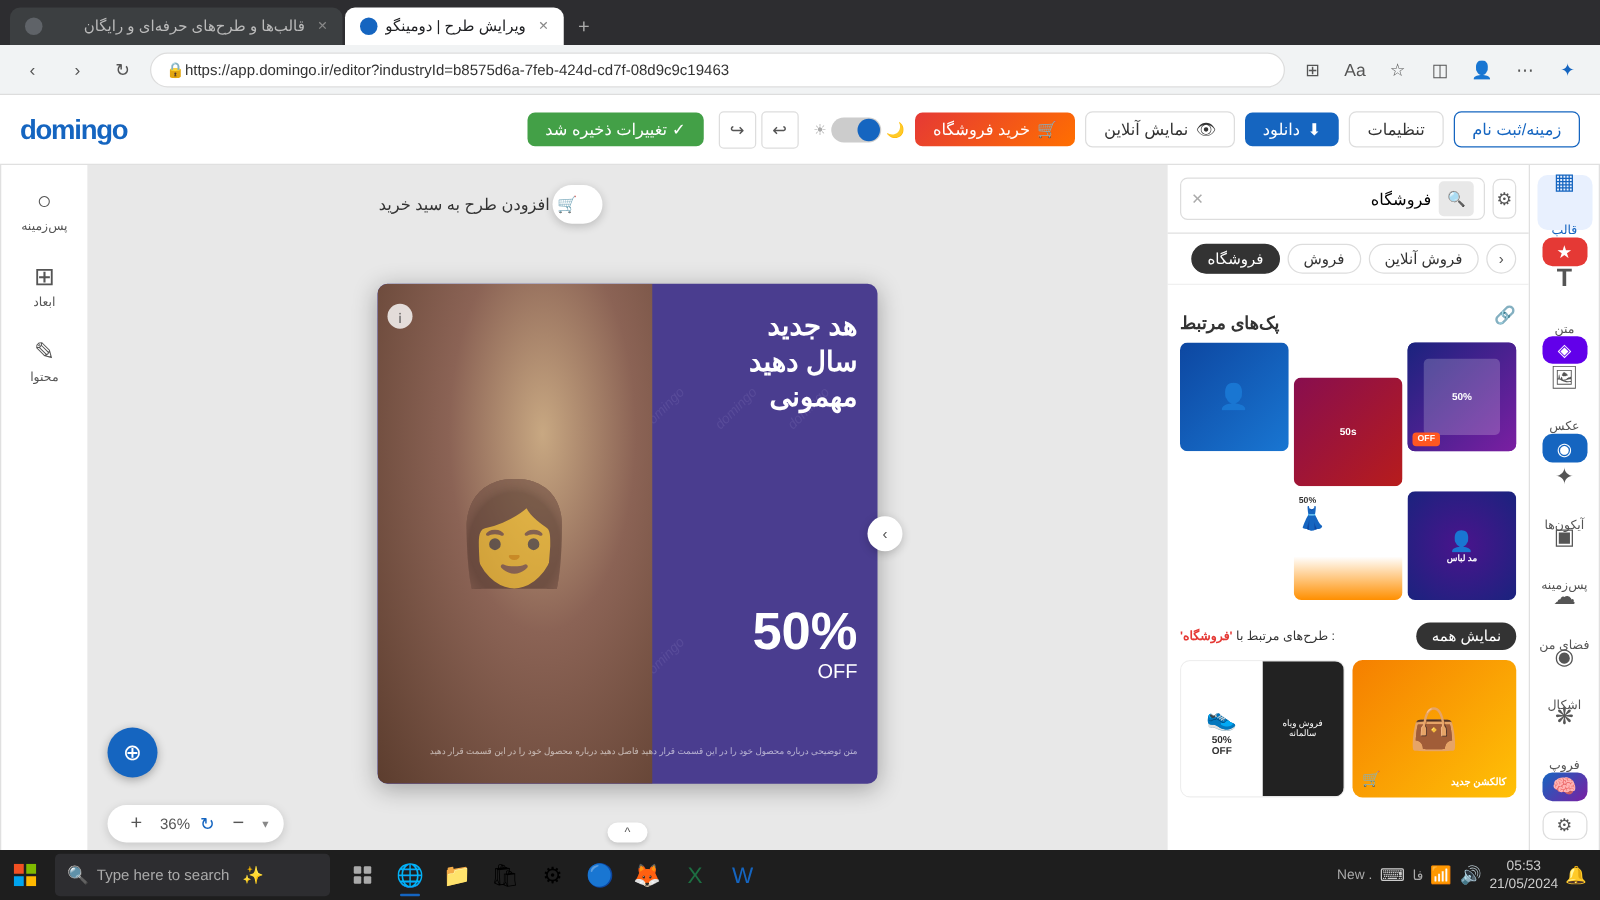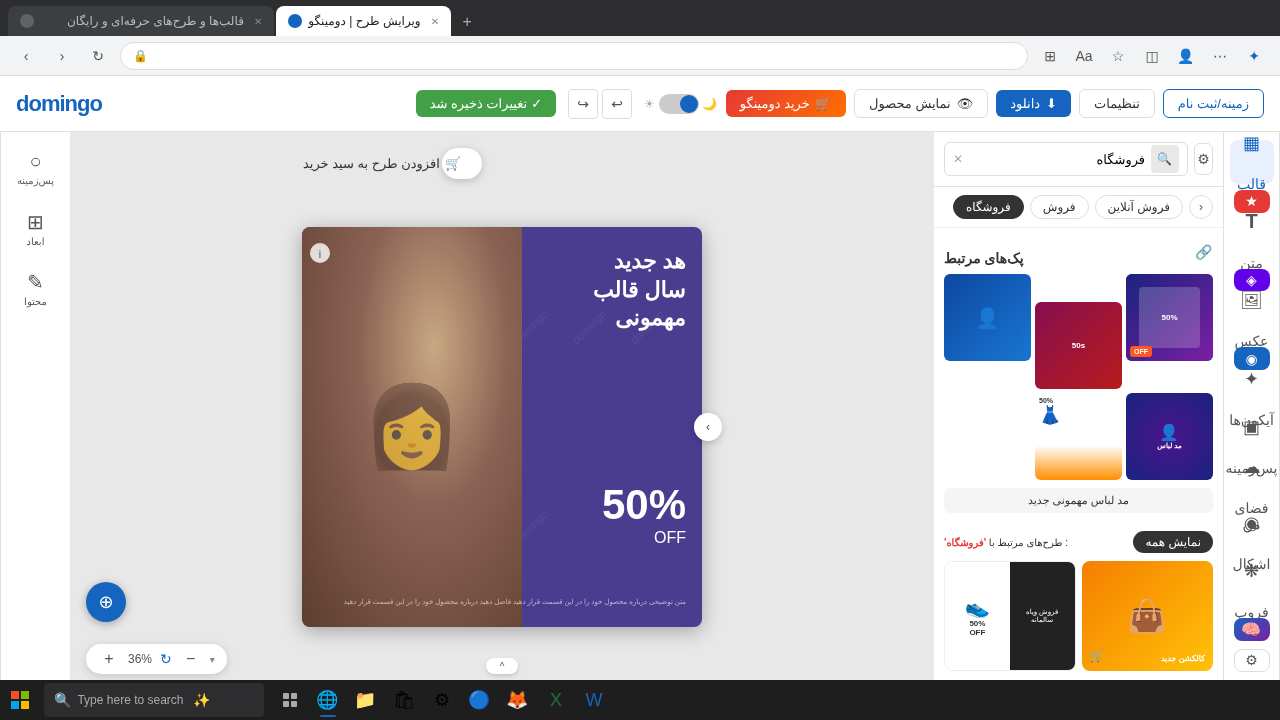--- a/index.html
+++ b/index.html
@@ -98,21 +98,21 @@
     .related-header { display: flex; align-items: center; justify-content: space-between; margin-bottom: 8px; font-size: 13px; direction: rtl; }
     .show-all-btn { padding: 4px 12px; border-radius: 16px; background: #333; color: white; border: none; font-size: 12px; cursor: pointer; }
     .design-grid { display: grid; grid-template-columns: 1fr 1fr; gap: 6px; }
     .design-card { border-radius: 8px; overflow: hidden; cursor: pointer; position: relative; }
 
     
     .icons-panel { width: 56px; background: white; border-right: 1px solid #e0e0e0; display: flex; flex-direction: column; align-items: center; padding: 8px 0; gap: 4px; }
     .panel-icon { width: 44px; height: 44px; display: flex; flex-direction: column; align-items: center; justify-content: center; gap: 2px; border-radius: 8px; cursor: pointer; font-size: 10px; color: #555; }
     .panel-icon.active { background: #e8f0fe; color: #1565c0; }
     .panel-icon-sym { font-size: 18px; }
-    .panel-icon-label { font-size: 14px; text-align: center; direction: rtl; margin-top: 20px; }
+    .panel-icon-label { font-size: 10px; text-align: center; direction: rtl; margin-top: 20px; }
     .panel-icon-special { width: 36px; height: 36px; border-radius: 8px; background: #e53935; display: flex; align-items: center; justify-content: center; cursor: pointer; margin: 2px; }
     .panel-icon-special2 { width: 36px; height: 36px; border-radius: 8px; background: #6200ea; display: flex; align-items: center; justify-content: center; cursor: pointer; margin: 2px; }
     .panel-icon-brain { width: 36px; height: 36px; border-radius: 8px; background: linear-gradient(135deg, #1565c0, #7b1fa2); display: flex; align-items: center; justify-content: center; cursor: pointer; margin: 2px; }
     .panel-settings { width: 36px; height: 36px; border-radius: 8px; border: 1px solid #ddd; display: flex; align-items: center; justify-content: center; cursor: pointer; margin: 2px; }
 
     
     .taskbar { position: fixed; bottom: 0; left: 0; width: 1280px; height: 40px; background: #1e1e1e; display: flex; align-items: center; direction: ltr; z-index: 1000; }
     .taskbar-start { width: 40px; height: 40px; display: flex; align-items: center; justify-content: center; cursor: pointer; }
     .taskbar-search { flex: 0 0 220px; height: 34px; background: #2d2d30; border-radius: 4px; display: flex; align-items: center; padding: 0 10px; gap: 6px; margin: 0 4px; cursor: pointer; }
     .taskbar-icons { display: flex; align-items: center; gap: 2px; margin-left: 4px; }
@@ -149,20 +149,21 @@
   </div>
   <div class="tab-new">+</div>
 </div>
 
 <div class="address-bar">
   <button class="nav-btn">‹</button>
   <button class="nav-btn">›</button>
   <button class="nav-btn">↻</button>
   <div class="url-bar">
     <span style="font-size:12px;color:#555;">🔒</span>
+    <span style="font-size:12px;color:#333;">https://app.domingo.ir/editor?industryId=b8575d6a-7feb-424d-cd7f-08d9c9c19463</span>
   </div>
   <div class="toolbar-icons">
     <button class="toolbar-icon">⊞</button>
     <button class="toolbar-icon">Aa</button>
     <button class="toolbar-icon">☆</button>
     <button class="toolbar-icon">◫</button>
     <button class="toolbar-icon">👤</button>
     <button class="toolbar-icon">⋯</button>
     <button class="toolbar-icon" style="color:#1565c0;">✦</button>
   </div>
@@ -171,25 +172,25 @@
 <div class="app-header">
   <div class="header-right">
     <button class="btn-login">زمینه/ثبت نام</button>
     <button class="btn-settings">تنظیمات</button>
     <button class="btn-download">
       <span>⬇</span>
       <span>دانلود</span>
     </button>
     <button class="btn-show-online">
       <span>👁</span>
-      <span>نمایش محصول</span>
+      <span>نمایش آنلاین</span>
     </button>
     <button class="btn-subscribe">
       <span>🛒</span>
-      <span>خرید دومینگو</span>
+      <span>خرید فروشگاه</span>
     </button>
     <div class="toggle-wrap">
       <span style="font-size:12px;color:#555;">🌙</span>
       <div class="toggle">
         <div class="toggle-knob"></div>
       </div>
       <span style="font-size:12px;color:#aaa;">☀</span>
     </div>
   </div>
   <div class="btn-undo-redo">
@@ -307,21 +308,20 @@
             <span style="color:white;font-size:7px;font-weight:bold;direction:rtl;">مد لباس</span>
           </div>
         </div>
         <div class="template-thumb" style="grid-column:2 3">
           <div class="thumb-fashion-5">
             <span style="color:#333;font-size:7px;font-weight:bold;direction:rtl;">50%</span>
             <span style="font-size:18px;">👗</span>
           </div>
         </div>
       </div>
-      <div class="template-label">مد لباس مهمونی جدید</div>
     </div>
 
     <div class="related-designs">
       <div class="related-header">
         <button class="show-all-btn">نمایش همه</button>
         <span style="font-size:10px;color:#333;">
           <span>: طرح‌های مرتبط با</span>
           <span style="color:#e53935;font-weight:600;">'فروشگاه'</span>
         </span>
       </div>
@@ -365,21 +365,21 @@
 
         <div class="design-photo">
           <div class="design-photo-inner">
             <span style="font-size:80px;opacity:0.6;">👩</span>
           </div>
         </div>
 
         <div class="design-text-area">
           <div class="design-title">
             <div>هد جدید</div>
-            <div>سال قالب</div>
+            <div>سال دهید</div>
             <div>مهمونی</div>
           </div>
         </div>
 
         <div class="design-offer">
           <div class="design-percent">50%</div>
           <div class="design-off">OFF</div>
         </div>
 
         <div class="design-desc">
@@ -467,13 +467,25 @@
     <div class="taskbar-app">
       <span style="font-size:18px;">🦊</span>
     </div>
     <div class="taskbar-app">
       <span style="font-size:18px;color:#1d6f42;">X</span>
     </div>
     <div class="taskbar-app">
       <span style="font-size:18px;color:#1565c0;">W</span>
     </div>
   </div>
+  <div class="taskbar-tray">
+    <span style="font-size:11px;color:#aaa;">New .</span>
+    <span style="font-size:14px;cursor:pointer;">⌨</span>
+    <span style="font-size:11px;color:#aaa;">فا</span>
+    <span style="font-size:14px;cursor:pointer;">📶</span>
+    <span style="font-size:14px;cursor:pointer;">🔊</span>
+    <div class="taskbar-time" style="cursor:pointer;">
+      <div style="font-size:11px;color:#ccc;">05:53</div>
+      <div style="font-size:11px;color:#ccc;">21/05/2024</div>
+    </div>
+    <span style="font-size:14px;cursor:pointer;">🔔</span>
+  </div>
 </div>
 
 </body></html>

